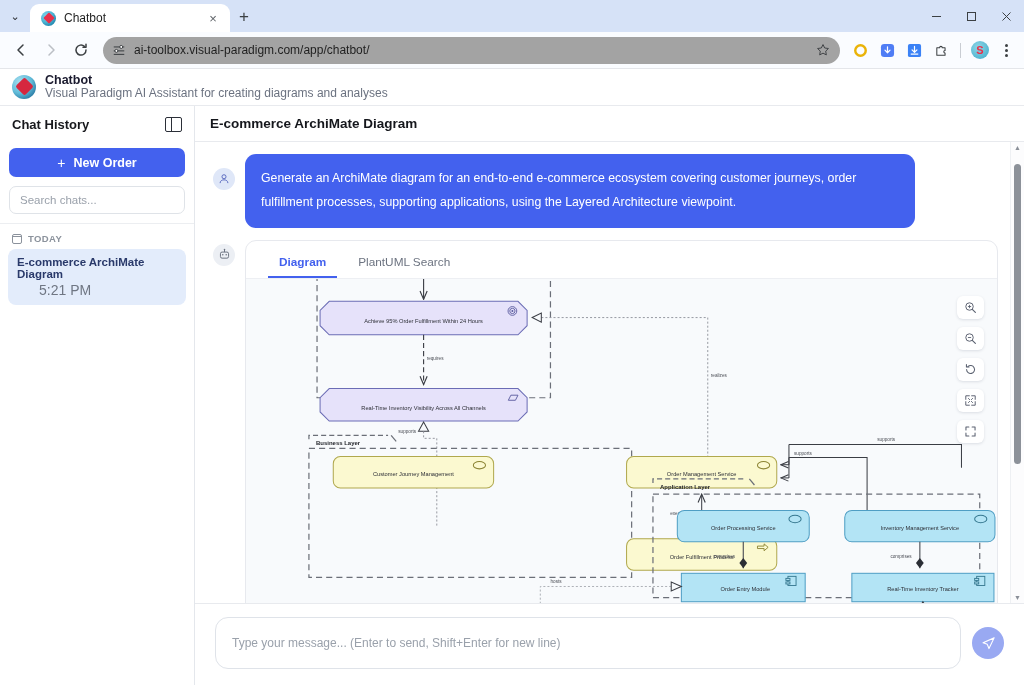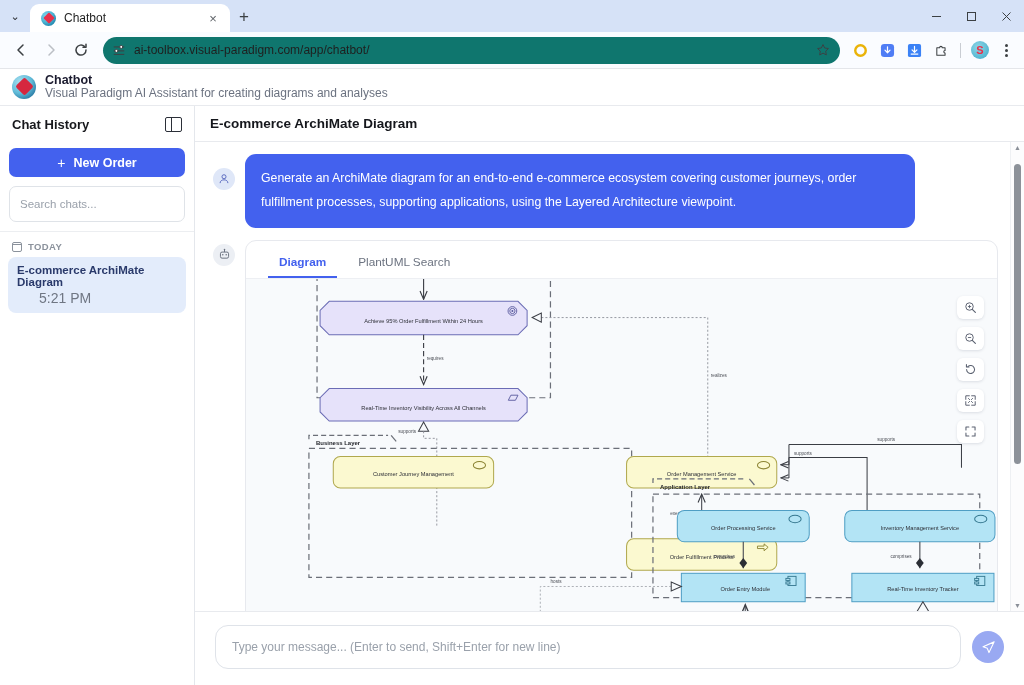--- a/index.html
+++ b/index.html
@@ -62,21 +62,21 @@
     height: 37px; background: #fafcff; display: flex;
     align-items: center; padding: 0 7px; gap: 2px;
     border-bottom: 1px solid #e4e6ea;
   }
   .nav-btn {
     width: 28px; height: 28px; display: flex; align-items: center;
     justify-content: center; color: #3c4043; border-radius: 50%;
   }
   .nav-btn.disabled { color: #b9bdc2; }
   .omnibox {
-    flex: 1; height: 27px; background: #0f766e; border-radius: 14px;
+    flex: 1; height: 27px; background: #a3a3a3; border-radius: 14px;
     display: flex; align-items: center; padding: 0 6px 0 9px;
     margin: 0 6px; gap: 8px;
   }
   .omnibox-url { font-size: 12px; color: #1f1f1f; flex: 1; }
   .omni-star { width: 22px; height: 22px; display: flex; align-items: center;
     justify-content: center; color: #3c4043; }
   .toolbar-icons { display: flex; align-items: center; gap: 3px; }
   .tb-icon {
     width: 24px; height: 24px; display: flex; align-items: center;
     justify-content: center; border-radius: 50%;
@@ -147,21 +147,21 @@
   .panel-toggle-icon::after { content:""; position:absolute; left:4.5px; top:0;
     bottom:0; width:1.6px; background:#2b2f38; }
   .sidebar-top { padding: 6px 9px 9px; border-bottom: 1px solid #eceef1; }
   .new-chat-btn {
     width: 100%; height: 29px; background: #4361ee; color: #fff;
     border: none; border-radius: 7px; font-size: 12.5px; font-weight: bold;
     display: flex; align-items: center; justify-content: center; gap: 8px;
   }
   .new-chat-plus { font-size: 14px; font-weight: normal; }
   .search-chats {
-    width: 100%; height: 36px; margin-top: 9px; border: 1px solid #dfe3e8;
+    width: 100%; height: 28px; margin-top: 9px; border: 1px solid #dfe3e8;
     border-radius: 7px; padding: 0 10px; font-size: 11.5px;
     color: #3a3f48; background: #fff; font-family: "Liberation Sans", sans-serif;
   }
   .search-chats::placeholder { color: #9aa1ab; }
   .section-label {
     display: flex; align-items: center; gap: 6px;
     padding: 9px 12px 5px; font-size: 9.5px; color: #8b929c;
     font-weight: bold; letter-spacing: .4px;
   }
   .cal-icon { width: 10px; height: 10px; border: 1.3px solid #8b929c;
@@ -234,21 +234,21 @@
     border-radius: 6px; box-shadow: 0 1px 3px rgba(20,30,60,.13);
     display: flex; align-items: center; justify-content: center; color: #5a6170;
   }
 
   
   .composer {
     border-top: 1px solid #e8eaee; background: #fff;
     padding: 13px 20px 16px; display: flex; align-items: center; gap: 11px;
   }
   .composer-input {
-    flex: 1; height: 44px; border: 1px solid #dfe3e9; border-radius: 13px;
+    flex: 1; height: 52px; border: 1px solid #dfe3e9; border-radius: 13px;
     padding: 0 16px; font-size: 12px; color: #3a3f48;
     font-family: "Liberation Sans", sans-serif; background: #fff;
   }
   .composer-input::placeholder { color: #9aa1ab; }
   .send-btn {
     width: 32px; height: 32px; border-radius: 50%; border: none;
     background: #99a9f2; color: #fff; display: flex;
     align-items: center; justify-content: center; flex: 0 0 auto;
   }
 

